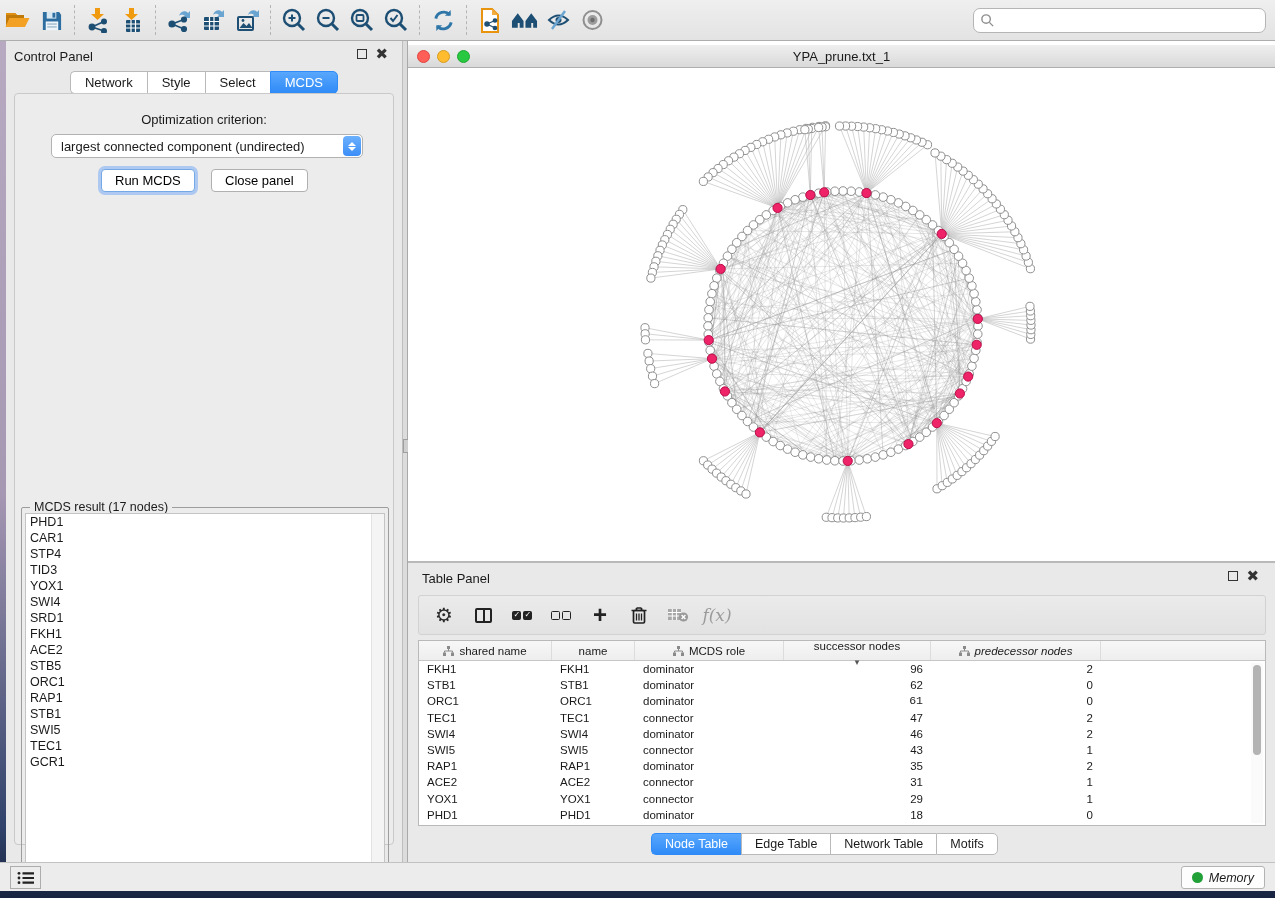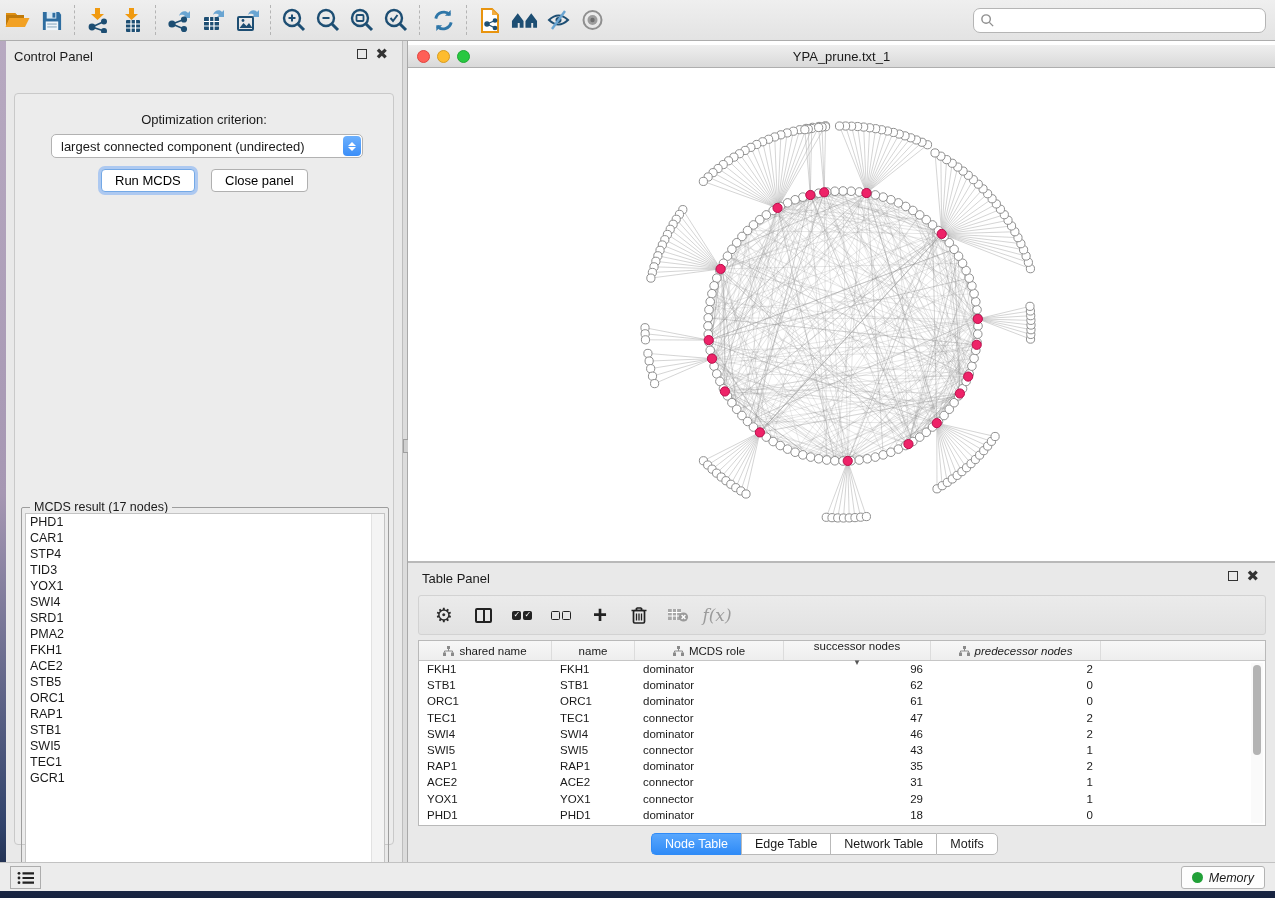--- a/index.html
+++ b/index.html
@@ -276,20 +276,26 @@
 <div id="workspace">
 
   <div id="control-panel">
     <div id="cp-header">
       <span>Control Panel</span>
       <span class="panel-winbtns">
         <span class="float-ico"></span>
         <span class="close-ico">✖</span>
       </span>
     </div>
+    <div id="cp-tabs">
+        <div class="seg-tab">Network</div>
+        <div class="seg-tab">Style</div>
+        <div class="seg-tab">Select</div>
+        <div class="seg-tab active">MCDS</div>
+      </div>
     <div id="cp-body">
       <div id="criterion">
         <span>largest connected component (undirected)</span>
         <span class="stepper">
           <span class="stp-up"></span>
             <span class="stp-dn"></span>
         </span>
       </div>
       <div id="opt-label">Optimization criterion:</div>
       <button class="cp-btn" id="run-btn">Run MCDS</button>
@@ -298,21 +304,20 @@
         <span id="mcds-legend">MCDS result (17 nodes)</span>
         <div id="mcds-list">
           <div id="mcds-scroll"></div>
         <div class="mcds-item">PHD1</div>
             <div class="mcds-item">CAR1</div>
             <div class="mcds-item">STP4</div>
             <div class="mcds-item">TID3</div>
             <div class="mcds-item">YOX1</div>
             <div class="mcds-item">SWI4</div>
             <div class="mcds-item">SRD1</div>
-            <div class="mcds-item">PMA2</div>
             <div class="mcds-item">FKH1</div>
             <div class="mcds-item">ACE2</div>
             <div class="mcds-item">STB5</div>
             <div class="mcds-item">ORC1</div>
             <div class="mcds-item">RAP1</div>
             <div class="mcds-item">STB1</div>
             <div class="mcds-item">SWI5</div>
             <div class="mcds-item">TEC1</div>
             <div class="mcds-item">GCR1</div>
           </div>
@@ -1245,21 +1250,21 @@
             <div class="nt-cell" style="width: 133px;">STB1</div>
             <div class="nt-cell" style="width: 83px;">STB1</div>
             <div class="nt-cell" style="width: 149px;">dominator</div>
             <div class="nt-cell num" style="width: 147px;">62</div>
             <div class="nt-cell num" style="width: 170px;">0</div>
           </div>
           <div class="nt-row">
             <div class="nt-cell" style="width: 133px;">ORC1</div>
             <div class="nt-cell" style="width: 83px;">ORC1</div>
             <div class="nt-cell" style="width: 149px;">dominator</div>
-            <div class="nt-cell num" style="width: 147px;">61</div>
+            <div class="nt-cell num" style="width: 147px; font-family: Liberation Mono, monospace;">61</div>
             <div class="nt-cell num" style="width: 170px;">0</div>
           </div>
           <div class="nt-row">
             <div class="nt-cell" style="width: 133px;">TEC1</div>
             <div class="nt-cell" style="width: 83px;">TEC1</div>
             <div class="nt-cell" style="width: 149px;">connector</div>
             <div class="nt-cell num" style="width: 147px;">47</div>
             <div class="nt-cell num" style="width: 170px;">2</div>
           </div>
           <div class="nt-row">

